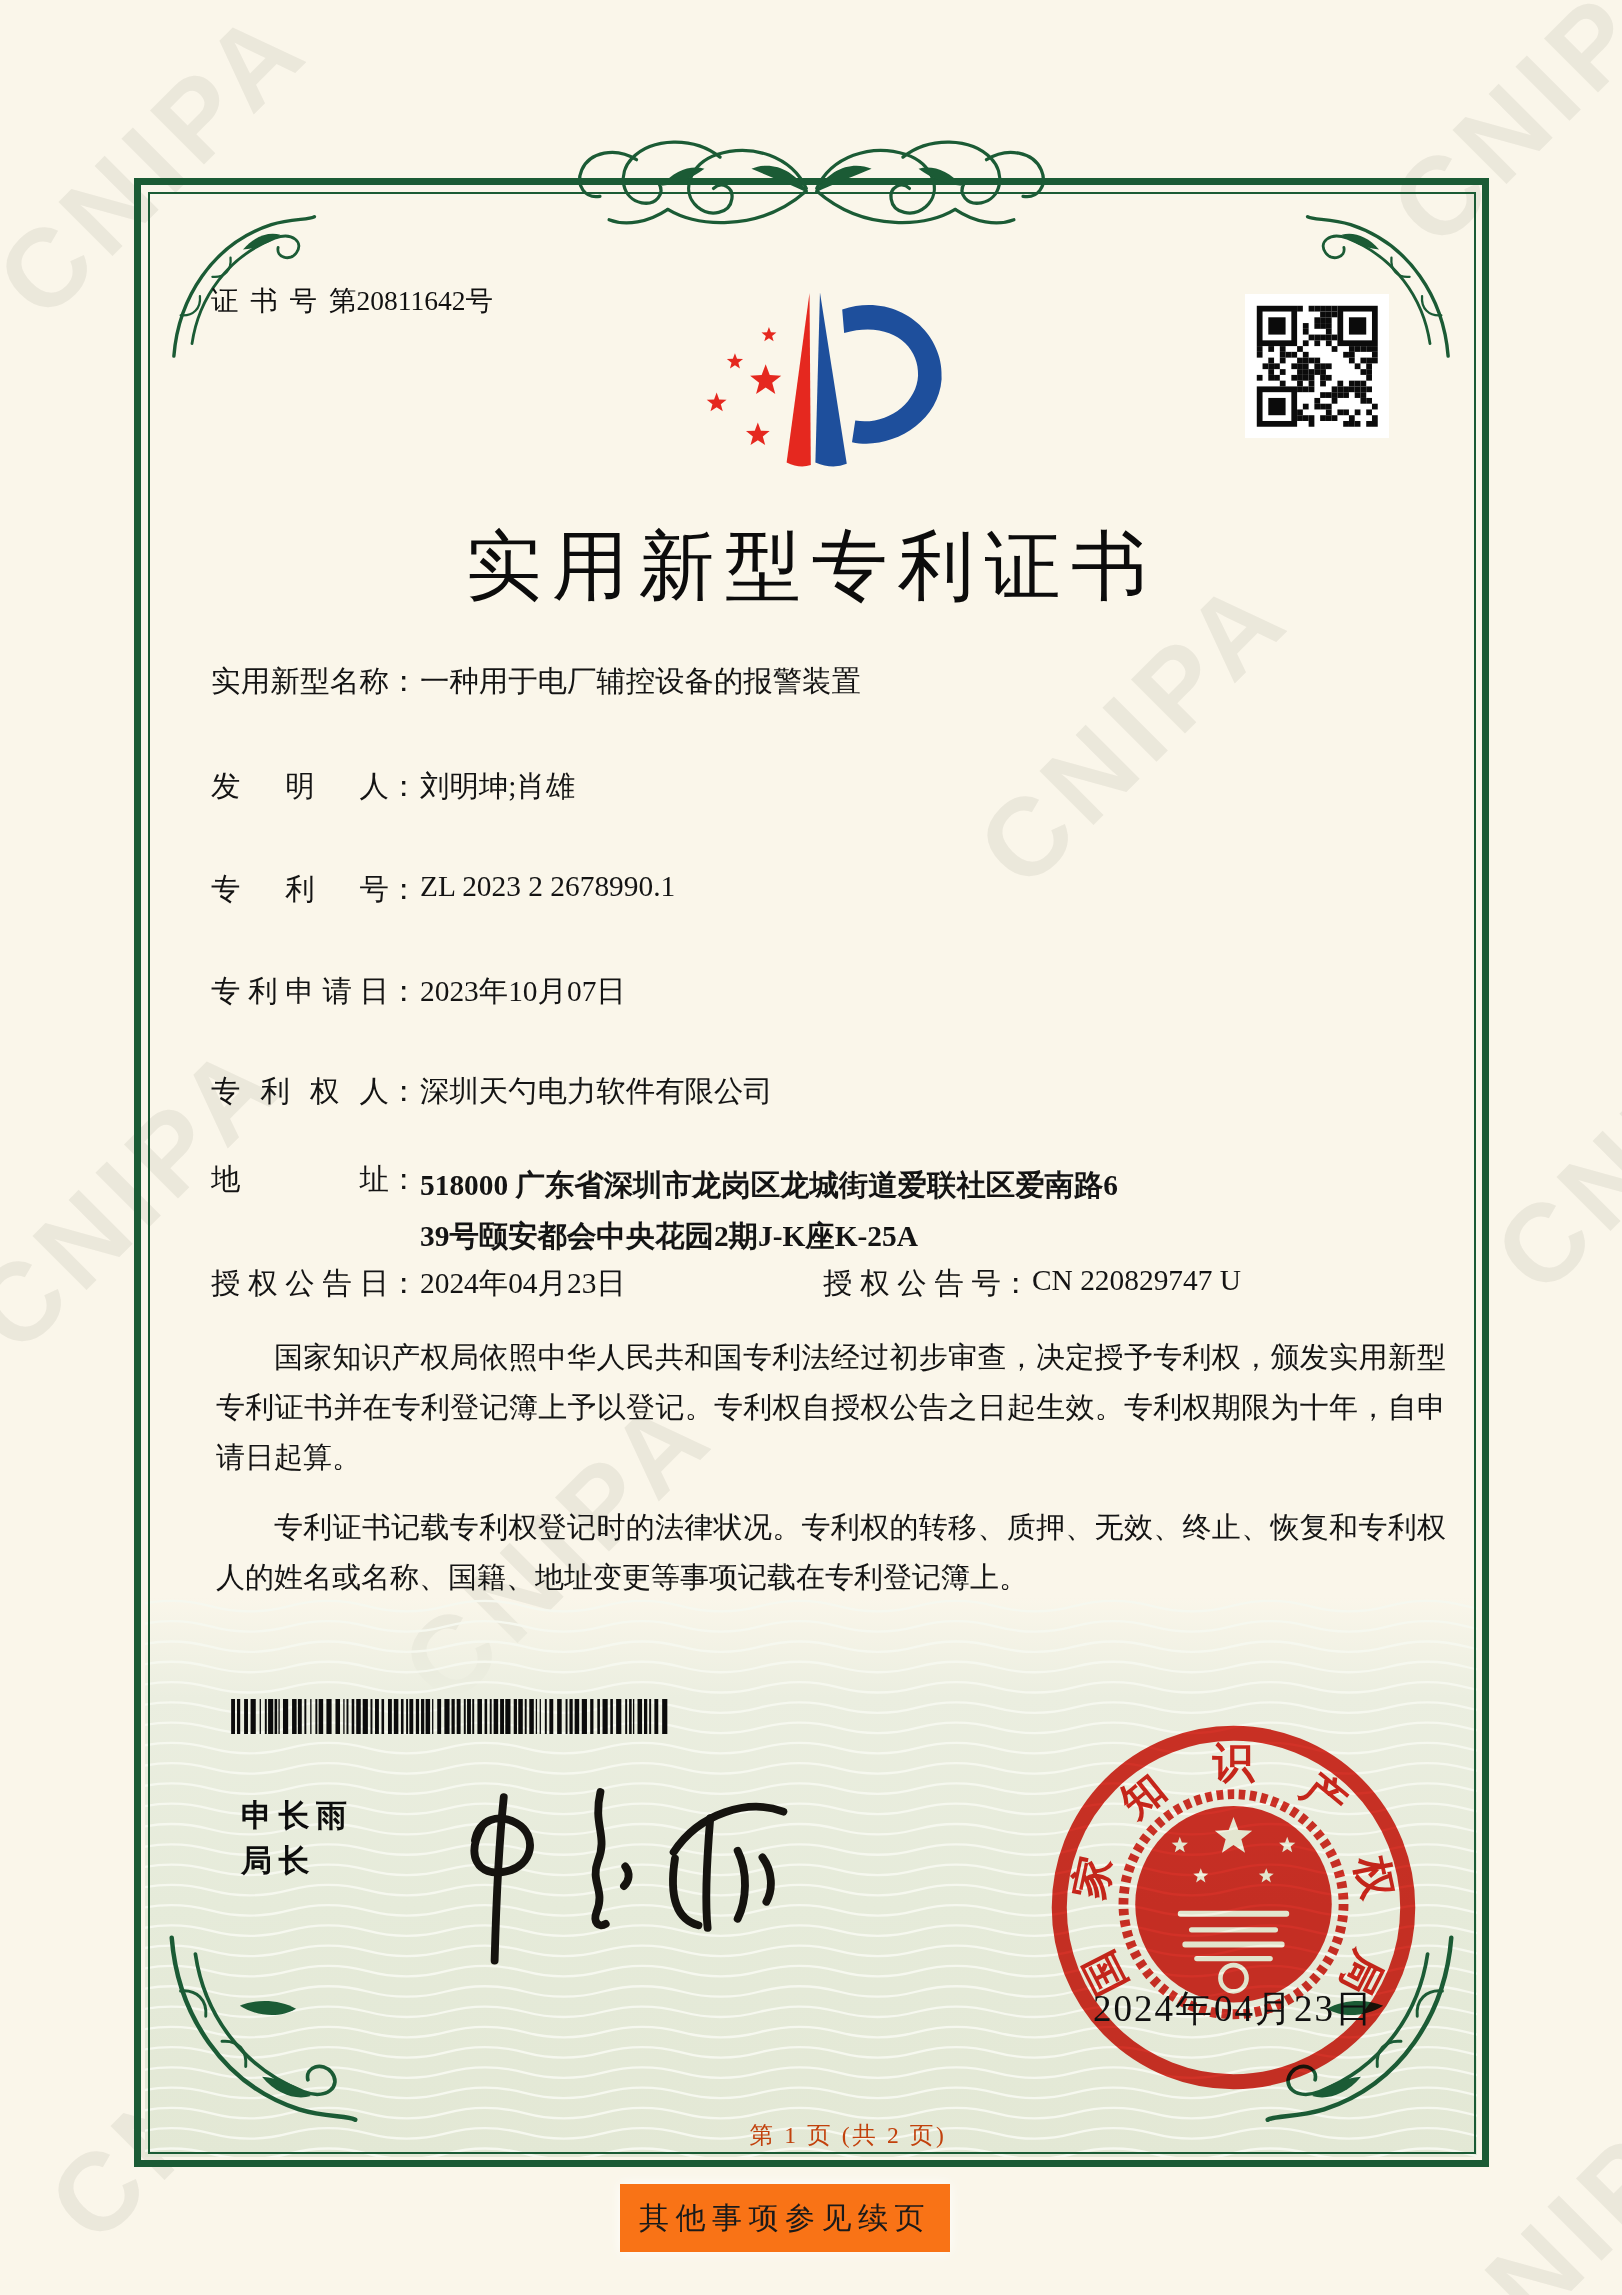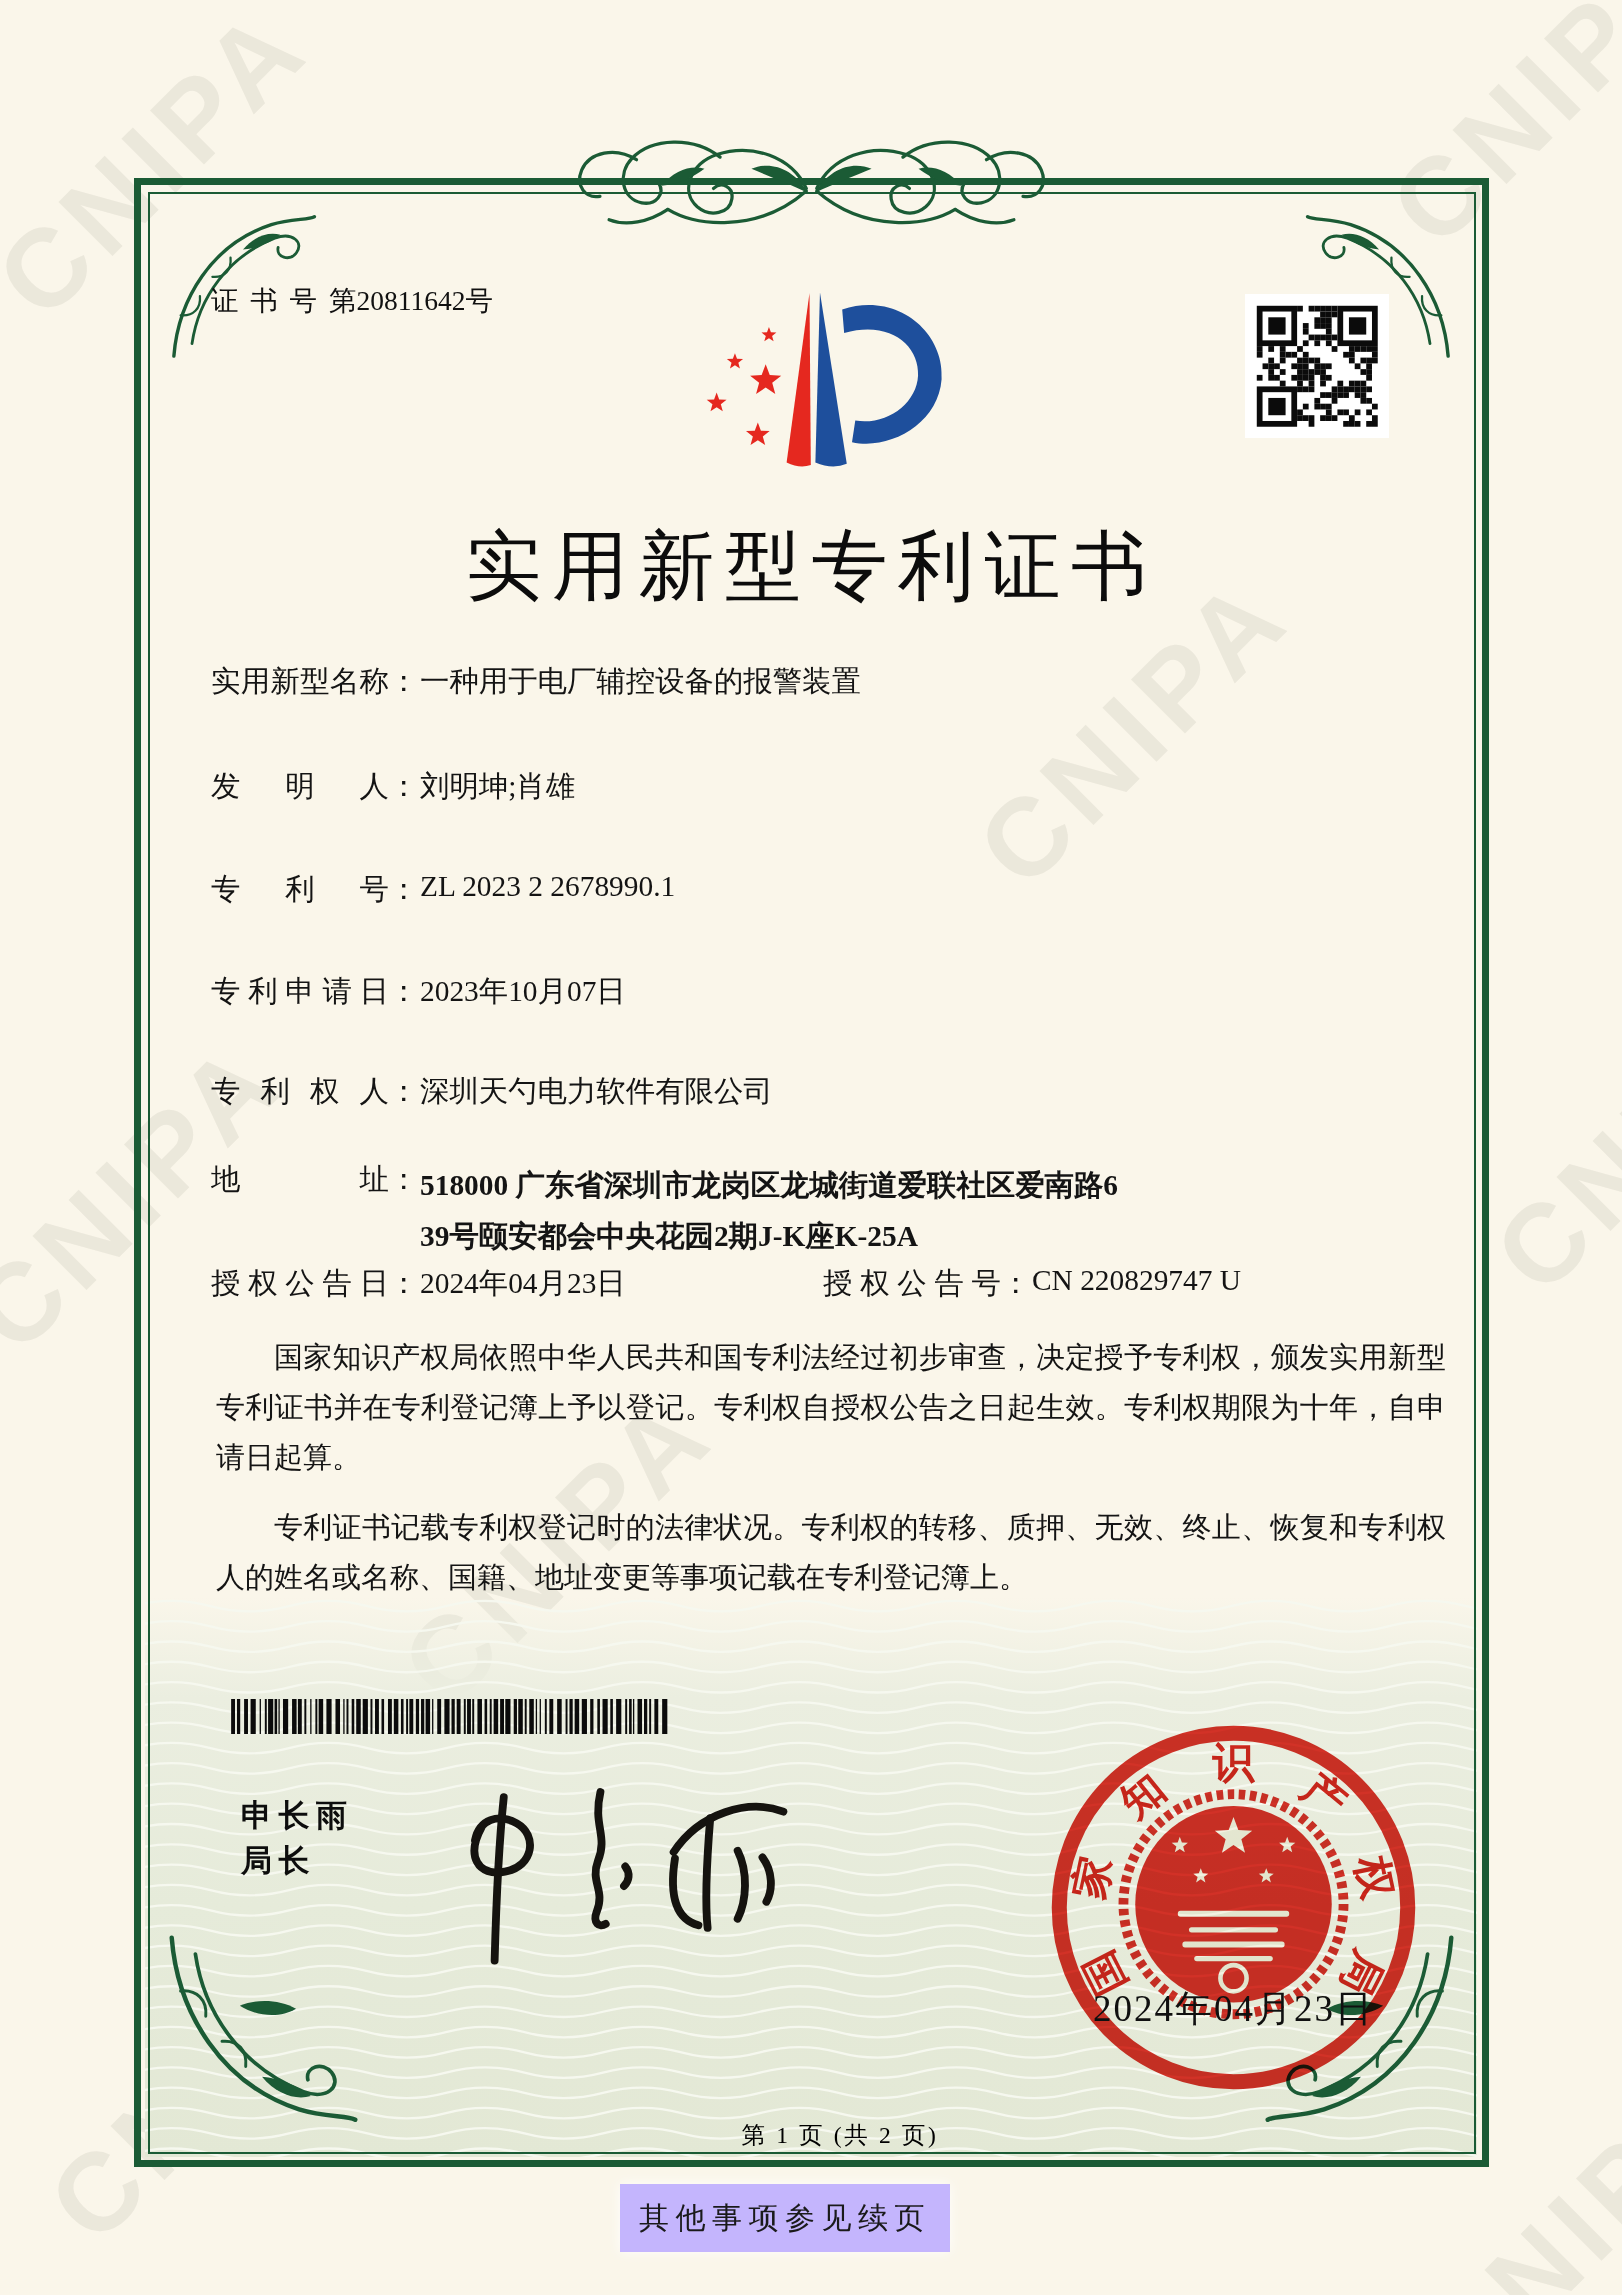--- a/index.html
+++ b/index.html
@@ -58,23 +58,23 @@
           font-family:"Liberation Sans","DejaVu Sans",sans-serif; }
   .comm-title { top:1840px;font-family:Liberation Serif, serif; }
   .comm-name { top:1795px; }
 
   .sig { left:425px; top:1775px; width:445px; height:196px; z-index:5; }
 
   .seal { left:1037px; top:1711px; width:393px; height:393px; z-index:5; mix-blend-mode:multiply; }
   .seal-date { left:1037px; top:1984px; width:393px; text-align:center; font-size:37px; color:#101010;
                letter-spacing:2px; z-index:6; }
 
-  .page-foot { left:124px; top:2119px; width:1432px; text-align:center; font-size:23.6px; color:#000000; letter-spacing:2.6px; }
-
-  .note-box { left:620px; top:2184px; width:330px; height:68px; background:#c4b5fd;
+  .page-foot { left:132px; top:2119px; width:1432px; text-align:center; font-size:23.6px; color:#c2410c; letter-spacing:2.6px; }
+
+  .note-box { left:620px; top:2184px; width:330px; height:68px; background:#f97316;
               display:flex; align-items:center; justify-content:center; z-index:4;
               box-shadow:0 0 11.8px rgba(255,255,255,0.9); }
   .note-box span { font-size:30px; letter-spacing:6.5px; color:#1a1a1a; }
 </style>
 </head>
 <body>
 
 <div class="page">
 
   <span class="wm" style="left:-39px; top:98px;">CNIPA</span>

